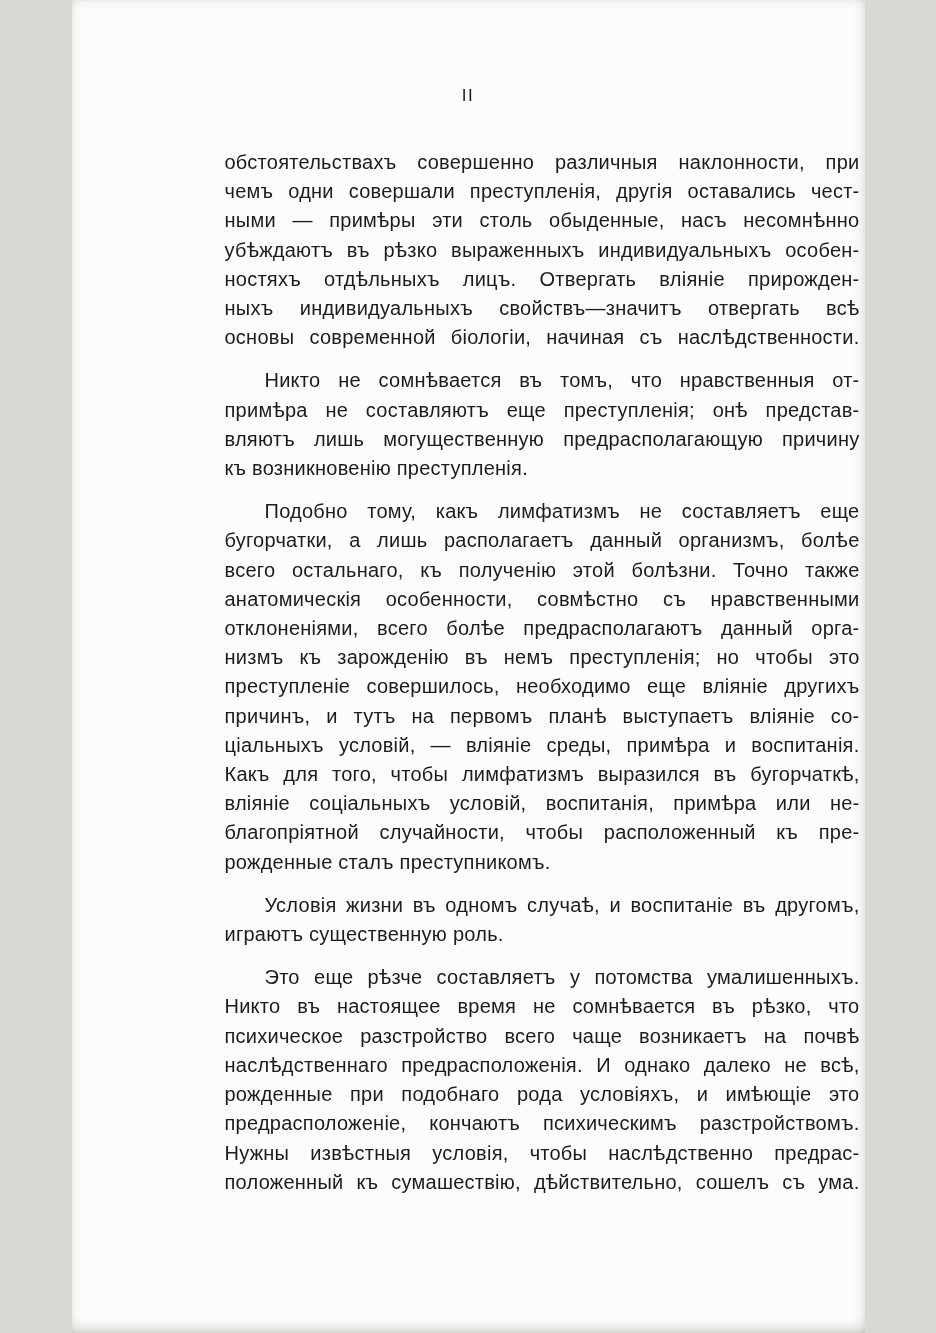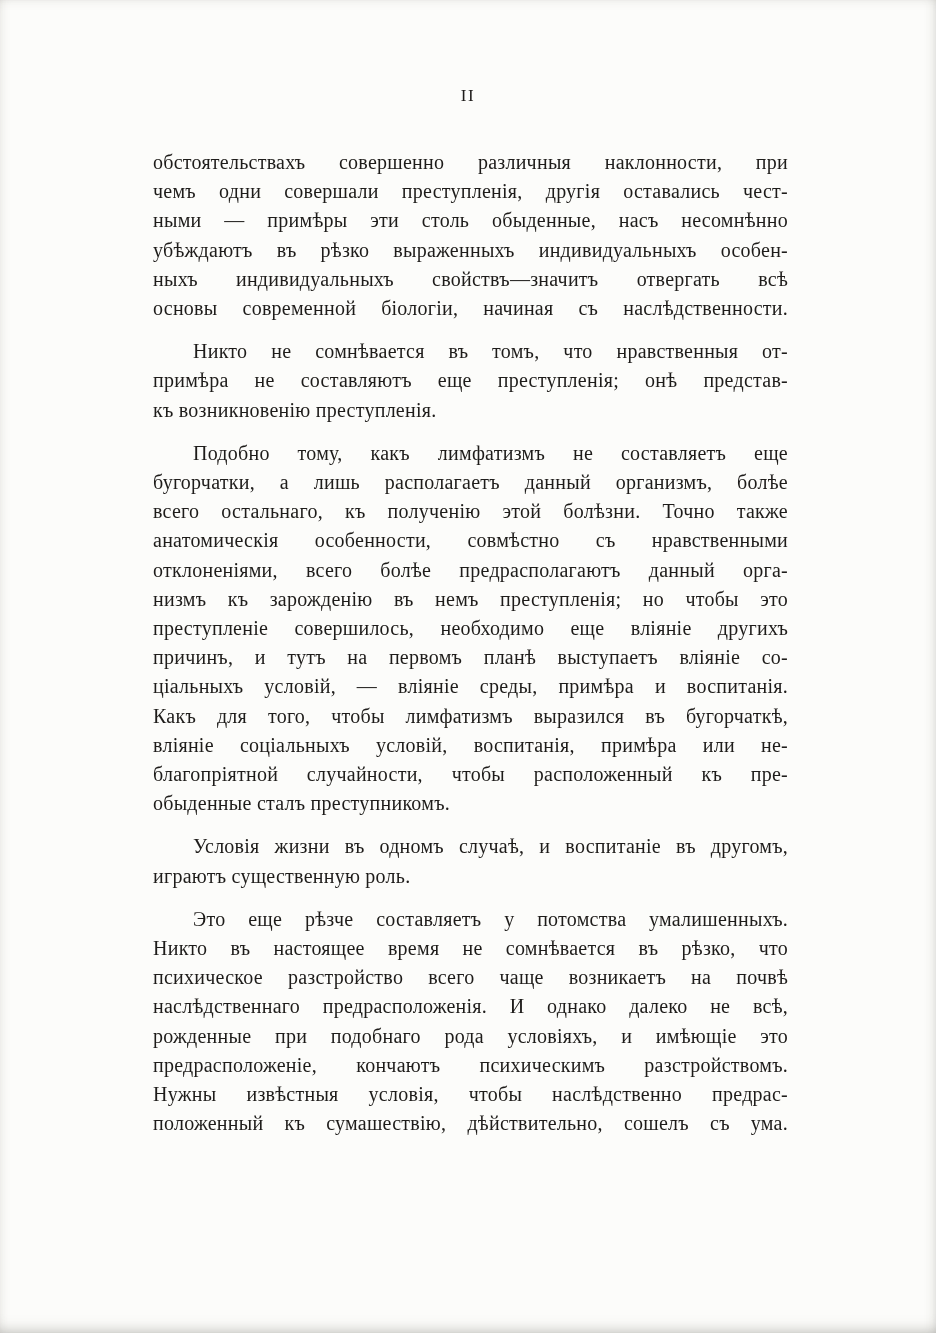--- a/index.html
+++ b/index.html
@@ -2,32 +2,33 @@
 <html><head>
 <meta charset="utf-8">
 <style>
   html, body {
     margin: 0;
     padding: 0;
     background: #d9d8d4;
   }
   .scan-page {
     position: relative;
-    width: 936px;
+    width: 760px;
     height: 1333px;
     margin: 0 auto;
     background: #fcfcfa;
     color: #1e1c1a;
     overflow: hidden;
-    font-family: Liberation Serif, serif;
+    font-family: Liberation Sans, sans-serif;
     box-shadow:
       inset 0 -12px 16px -12px rgba(70,68,60,.38),
       inset -9px 0 14px -11px rgba(70,68,60,.28),
       inset 9px 0 14px -12px rgba(70,68,60,.18),
       inset 0 10px 14px -13px rgba(70,68,60,.18);
+    padding-left: 33px;
   }
   .page-number {
     position: absolute;
     top: 86px;
     left: 0;
     width: 100%;
     text-align: center;
     font-size: 17px;
     letter-spacing: 1.5px;
   }
@@ -57,42 +58,44 @@
 <body>
 
 <div class="scan-page">
   <div class="page-number">II</div>
   <div class="text-block">
       <div class="paragraph">
         <div class="line">обстоятельствахъ совершенно различныя наклонности, при</div>
         <div class="line">чемъ одни совершали преступленія, другія оставались чест-</div>
         <div class="line">ными — примѣры эти столь обыденные, насъ несомнѣнно</div>
         <div class="line">убѣждаютъ въ рѣзко выраженныхъ индивидуальныхъ особен-</div>
+        <div class="line">ностяхъ отдѣльныхъ лицъ. Отвергать вліяніе прирожден-</div>
         <div class="line">ныхъ индивидуальныхъ свойствъ—значитъ отвергать всѣ</div>
         <div class="line">основы современной біологіи, начиная съ наслѣдственности.</div>
       </div>
       <div class="paragraph">
         <div class="line indent">Никто не сомнѣвается въ томъ, что нравственныя от-</div>
         <div class="line">примѣра не составляютъ еще преступленія; онѣ представ-</div>
+        <div class="line">вляютъ лишь могущественную предрасполагающую причину</div>
         <div class="line lastline">къ возникновенію преступленія.</div>
       </div>
       <div class="paragraph">
         <div class="line indent">Подобно тому, какъ лимфатизмъ не составляетъ еще</div>
         <div class="line">бугорчатки, а лишь располагаетъ данный организмъ, болѣе</div>
         <div class="line">всего остальнаго, къ полученію этой болѣзни. Точно также</div>
         <div class="line">анатомическія особенности, совмѣстно съ нравственными</div>
         <div class="line">отклоненіями, всего болѣе предрасполагаютъ данный орга-</div>
         <div class="line">низмъ къ зарожденію въ немъ преступленія; но чтобы это</div>
         <div class="line">преступленіе совершилось, необходимо еще вліяніе другихъ</div>
         <div class="line">причинъ, и тутъ на первомъ планѣ выступаетъ вліяніе со-</div>
         <div class="line">ціальныхъ условій, — вліяніе среды, примѣра и воспитанія.</div>
         <div class="line">Какъ для того, чтобы лимфатизмъ выразился въ бугорчаткѣ,</div>
         <div class="line">вліяніе соціальныхъ условій, воспитанія, примѣра или не-</div>
         <div class="line">благопріятной случайности, чтобы расположенный къ пре-</div>
-        <div class="line lastline">обыденные сталъ преступникомъ.</div>
+        <div class="line lastline">рожденные сталъ преступникомъ.</div>
       </div>
       <div class="paragraph">
         <div class="line indent">Условія жизни въ одномъ случаѣ, и воспитаніе въ другомъ,</div>
         <div class="line lastline">играютъ существенную роль.</div>
       </div>
       <div class="paragraph">
         <div class="line indent">Это еще рѣзче составляетъ у потомства умалишенныхъ.</div>
         <div class="line">Никто въ настоящее время не сомнѣвается въ рѣзко, что</div>
         <div class="line">психическое разстройство всего чаще возникаетъ на почвѣ</div>
         <div class="line">наслѣдственнаго предрасположенія. И однако далеко не всѣ,</div>

